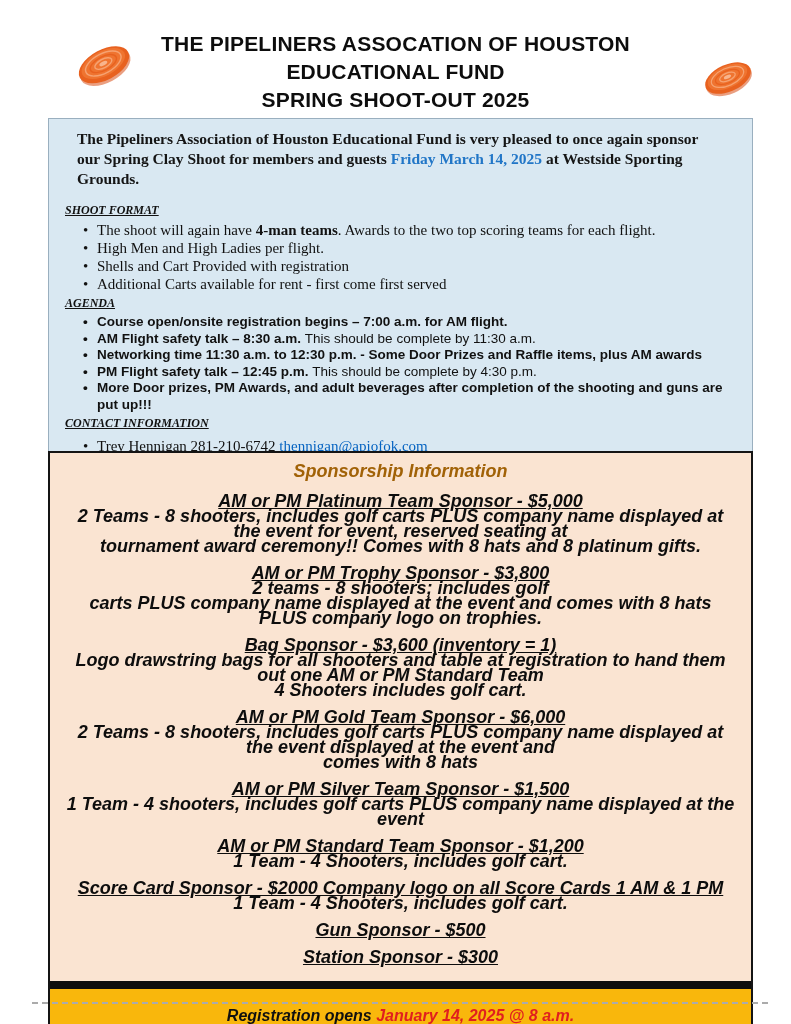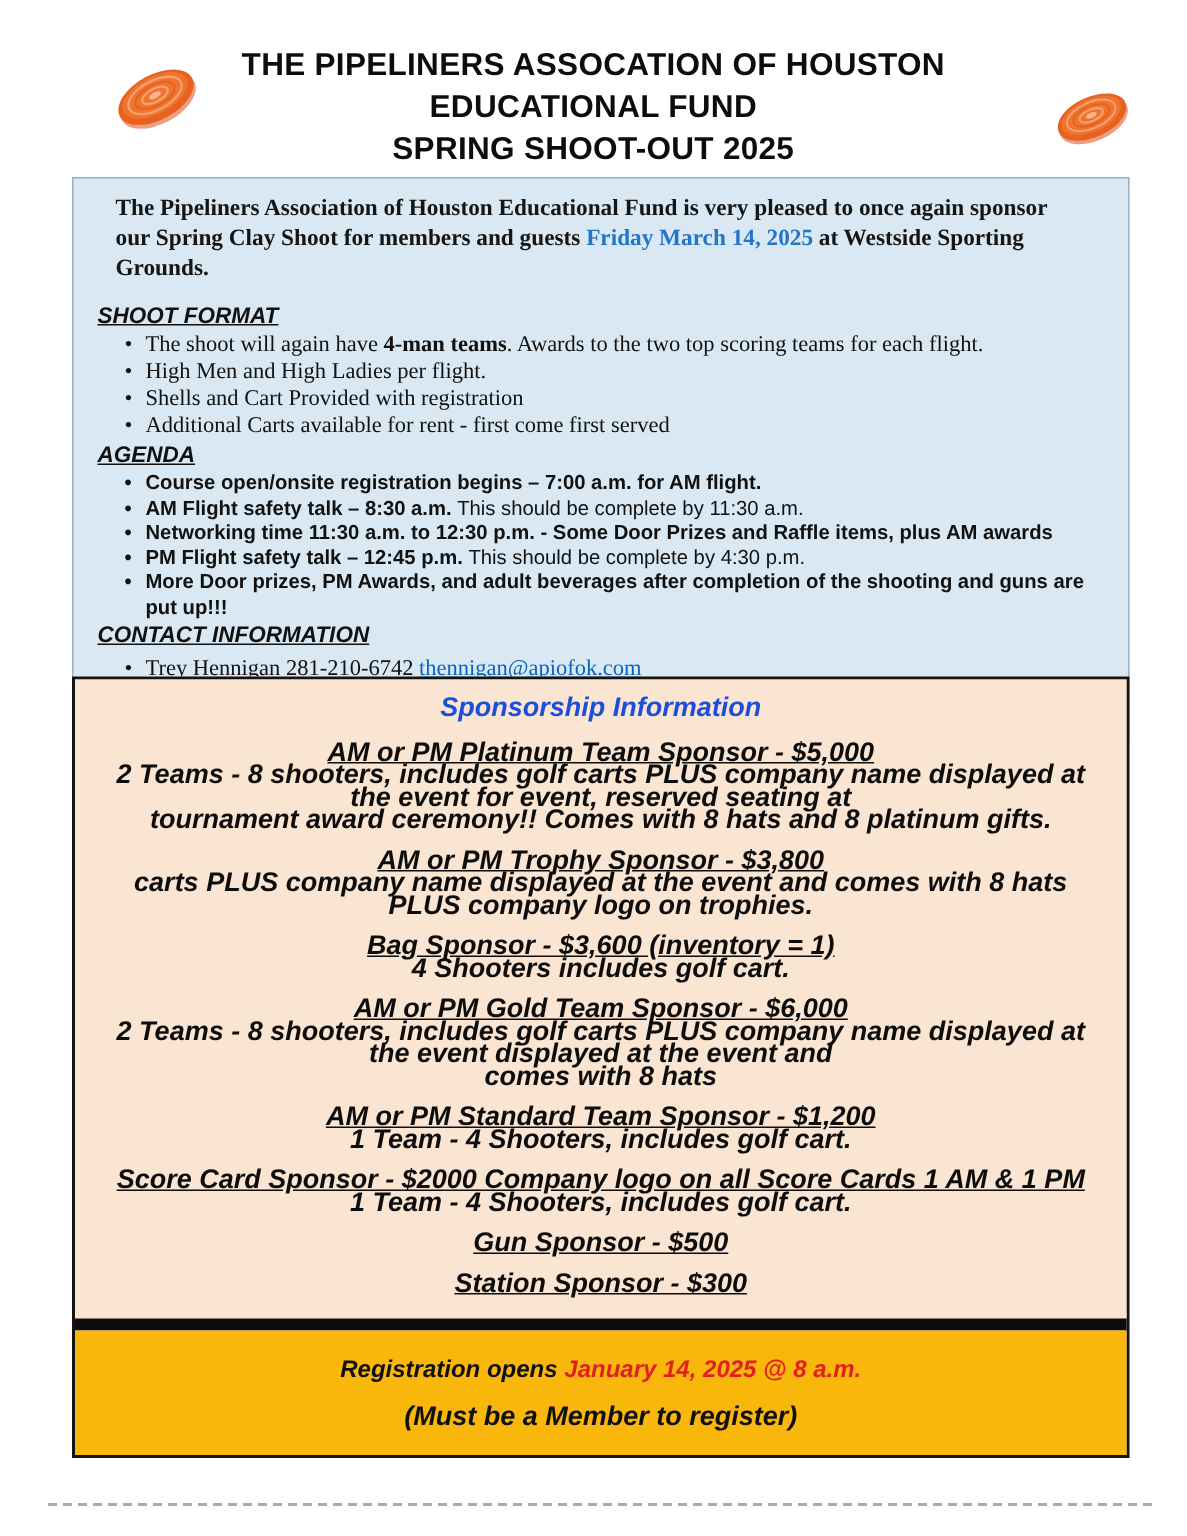--- a/index.html
+++ b/index.html
@@ -25,22 +25,22 @@
     position:absolute; left:48px; top:118px; width:705px; height:376px;
     background:#D9E8F2; border:1px solid #9AAFBF; padding:8px 16px 0;
     overflow:hidden;
   }
   .intro {
     font-family:"Liberation Serif", serif; font-weight:bold;
     font-size:15.5px; line-height:20px; margin:2px 12px 12px; color:#151515;
   }
   .blue { color:#2176C7; }
   .section-heading {
-    font-family:Liberation Sans, sans-serif; font-weight:bold; font-style:italic;
-    text-decoration:underline; font-size:15px; line-height:19px; margin:1px 0 1px;
+    font-family:Liberation Serif, serif; font-weight:bold; font-style:italic;
+    text-decoration:underline; font-size:12px; line-height:19px; margin:1px 0 1px;
     color:#111;
   }
   .bullet-row { display:flex; align-items:flex-start; }
   .bullet-dot { width:14px; margin-left:18px; flex:0 0 14px; text-align:left; }
   .bullet-text { flex:1; padding-right:6px; }
   .row-serif   { font-family:"Liberation Serif", serif; font-size:15px;  line-height:18px; }
   .row-sans    { font-family:"Liberation Sans",  sans-serif; font-size:13.5px; line-height:16.5px; font-weight:bold; }
   .row-contact { font-family:"Liberation Serif", serif; font-size:15px;  line-height:20px; margin-top:3px; }
   .sans   { font-weight:normal;margin-top:15px; }
   .sans-b { font-weight:bold; }
@@ -49,21 +49,21 @@
   .link   { color:#0563C1; text-decoration:underline; }
 
   
   .lower-box {
     position:absolute; left:48px; top:451px; width:705px;
     border:2px solid #141414; background:#FAE4D2;
   }
   .sponsor-section { background:#FAE4D2; padding:6px 14px 16px; text-align:center; }
   .sponsor-title {
     font-size:18px; font-weight:bold; font-style:italic; margin:2px 0 6px;
-    color:#1d4ed8;
+    color:#a16207;
     text-align:center;
   }
   .entry { margin-top:12px; font-size:18px; line-height:15px; font-weight:bold; font-style:italic; color:#0d0d0d; }
   .entry-heading { text-decoration:underline; }
   .entry-line { }
   .divider { height:8px; background:#0d0d0d; }
   .registration {
     background:#F9B70C; text-align:center; padding:13px 0 15px;
   }
   .reg-line1 { font-size:16px; line-height:27px; font-weight:bold; font-style:italic; color:#101010; }
@@ -162,30 +162,36 @@
   <div class="sponsor-section">
     <div class="sponsor-title">Sponsorship Information</div>
     <div id="entries">
         <div class="entry">
           <div class="entry-heading">AM or PM Platinum Team Sponsor - $5,000</div>
           <div class="entry-line">2 Teams - 8 shooters, includes golf carts PLUS company name displayed at the event for event, reserved seating at</div>
           <div class="entry-line">tournament award ceremony!! Comes with 8 hats and 8 platinum gifts.</div>
         </div>
         <div class="entry">
           <div class="entry-heading">AM or PM Trophy Sponsor - $3,800</div>
+          <div class="entry-line">2 teams - 8 shooters; includes golf</div>
           <div class="entry-line">carts PLUS company name displayed at the event and comes with 8 hats PLUS company logo on trophies.</div>
         </div>
         <div class="entry">
           <div class="entry-heading">Bag Sponsor - $3,600 (inventory = 1)</div>
+          <div class="entry-line">Logo drawstring bags for all shooters and table at registration to hand them out one AM or PM Standard Team</div>
           <div class="entry-line">4 Shooters includes golf cart.</div>
         </div>
         <div class="entry">
           <div class="entry-heading">AM or PM Gold Team Sponsor - $6,000</div>
           <div class="entry-line">2 Teams - 8 shooters, includes golf carts PLUS company name displayed at the event displayed at the event and</div>
           <div class="entry-line">comes with 8 hats</div>
+        </div>
+        <div class="entry">
+          <div class="entry-heading">AM or PM Silver Team Sponsor - $1,500</div>
+          <div class="entry-line">1 Team - 4 shooters, includes golf carts PLUS company name displayed at the event</div>
         </div>
         <div class="entry">
           <div class="entry-heading">AM or PM Standard Team Sponsor - $1,200</div>
           <div class="entry-line">1 Team - 4 Shooters, includes golf cart.</div>
         </div>
         <div class="entry">
           <div class="entry-heading">Score Card Sponsor - $2000 Company logo on all Score Cards 1 AM &amp; 1 PM</div>
           <div class="entry-line">1 Team - 4 Shooters, includes golf cart.</div>
         </div>
         <div class="entry">

